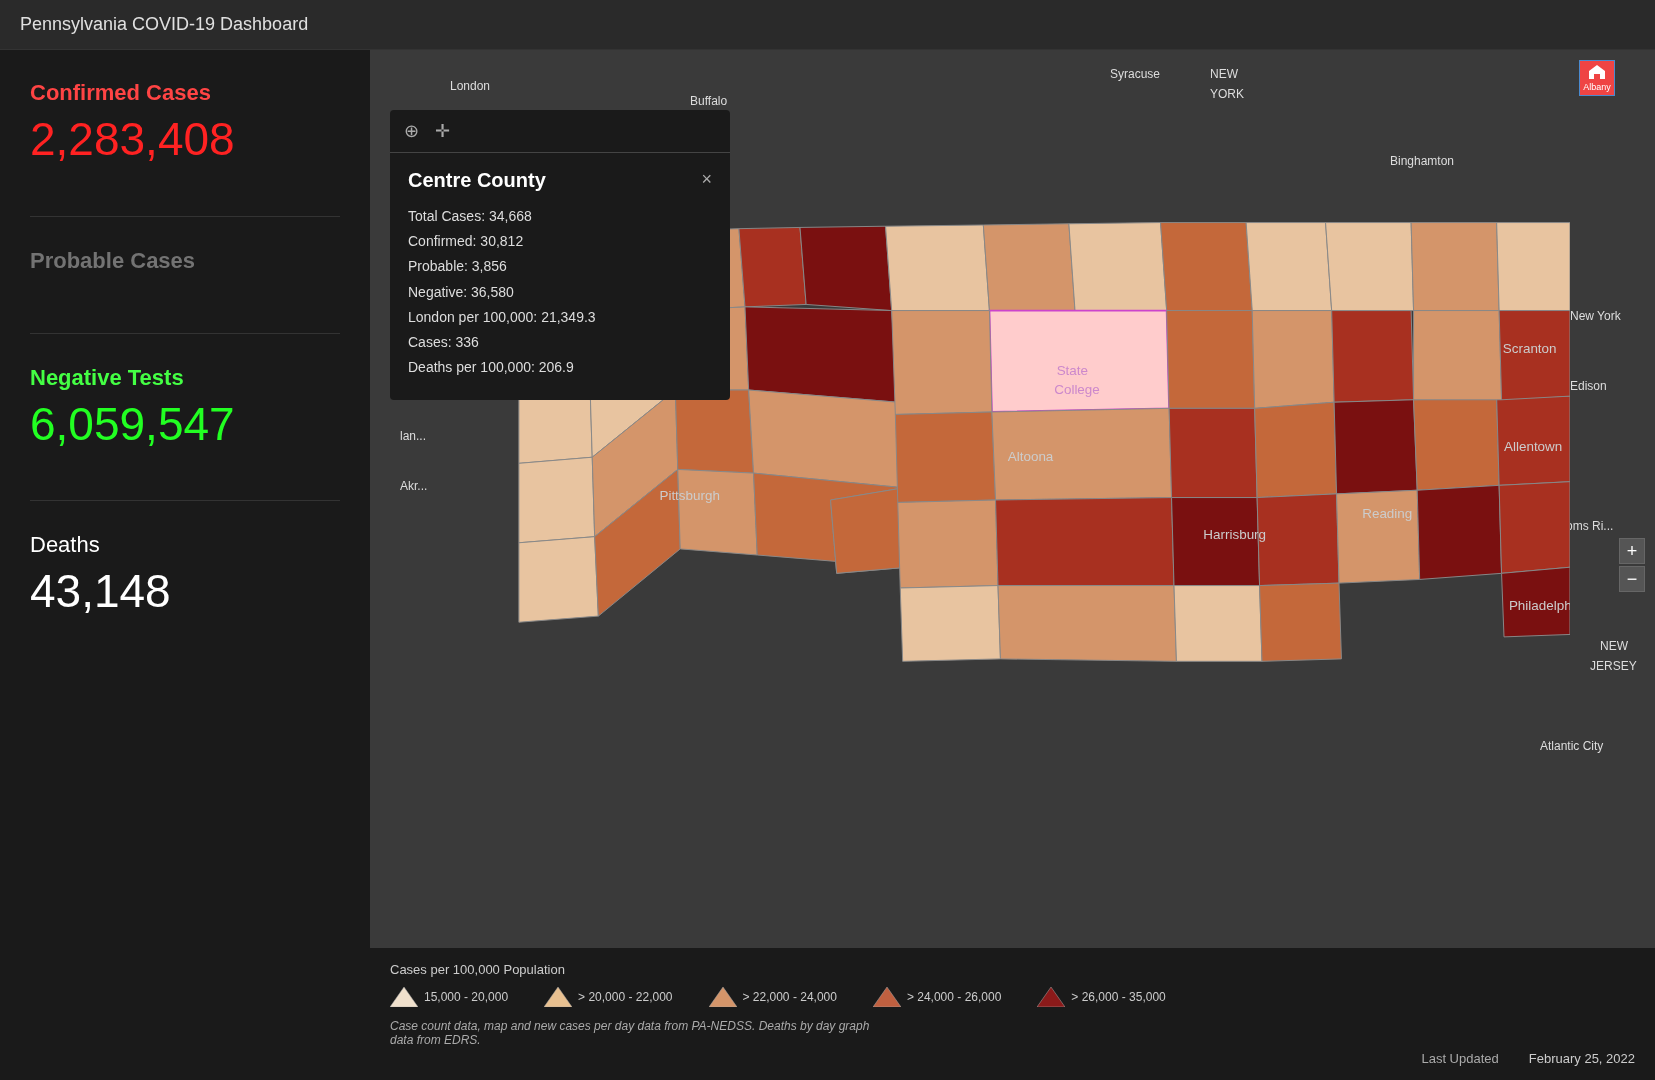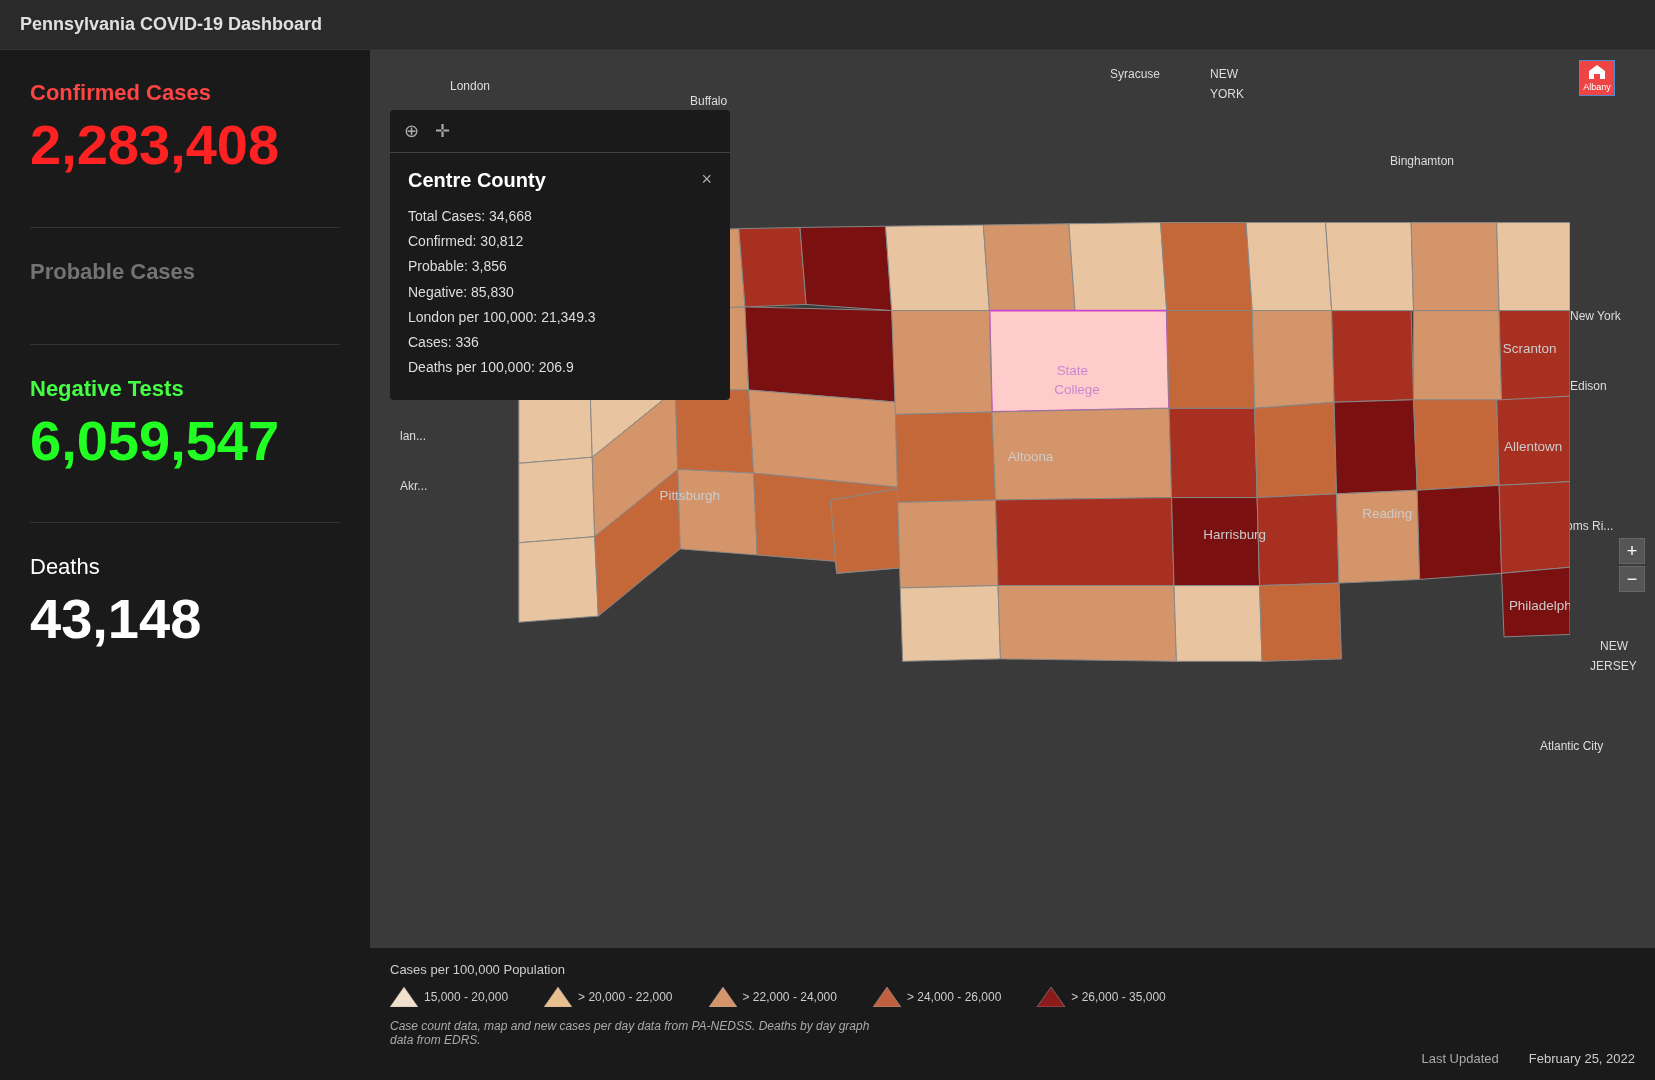--- a/index.html
+++ b/index.html
@@ -10,21 +10,21 @@
       font-family: 'Segoe UI', Arial, sans-serif;
       overflow: hidden;
       color: #fff;
     }
 
     
     .title-bar {
       background: #2a2a2a;
       padding: 12px 20px;
       font-size: 18px;
-      font-weight: 700;
+      font-weight: 400;
       color: #e0e0e0;
       border-bottom: 1px solid #333;
       height: 50px;
       display: flex;
       align-items: center;
     }
 
     .main-content {
       display: flex;
       height: 1030px;
@@ -45,22 +45,22 @@
       margin-bottom: 30px;
     }
 
     .stat-label {
       font-size: 22px;
       font-weight: 600;
       margin-bottom: 8px;
     }
 
     .stat-value {
-      font-size: 56px;
-      font-weight: 700;
+      font-size: 46px;
+      font-weight: 400;
       line-height: 1.1;
     }
 
     .confirmed-label { color: #ff4444; }
     .confirmed-value { color: #ff2222; }
 
     .probable-label { color: #737373; }
     .probable-value { color: #ffaa00; }
 
     .negative-label { color: #44ff44; }
@@ -452,21 +452,21 @@
           <div>
             <span>Confirmed:</span>
             <span>30,812</span>
           </div>
           <div>
             <span>Probable:</span>
             <span>3,856</span>
           </div>
           <div>
             <span>Negative:</span>
-            <span>85,830</span>
+            <span>36,580</span>
           </div>
           <div>
             <span>London per 100,000:</span>
             <span>21,349.3</span>
           </div>
           <div>
             <span>Cases:</span>
             <span>336</span>
           </div>
           <div>

